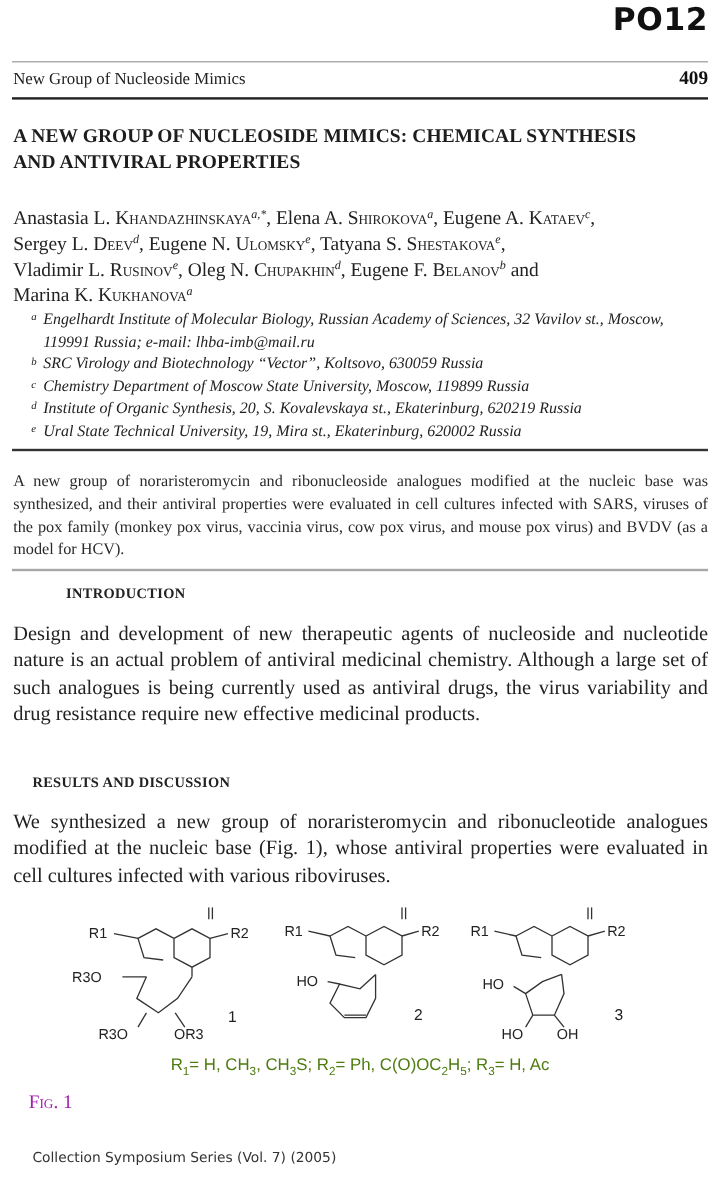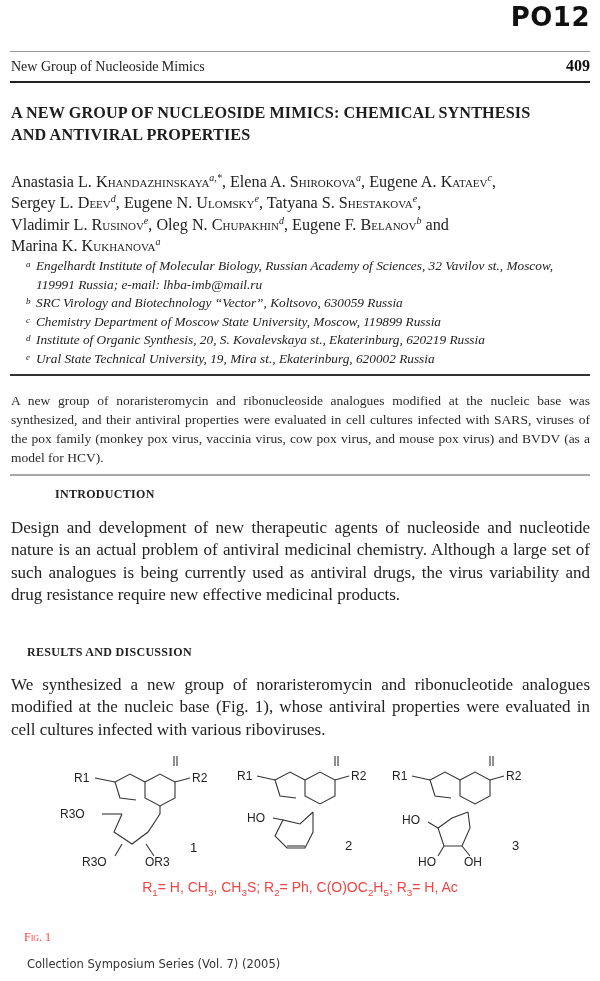--- a/index.html
+++ b/index.html
@@ -21,23 +21,23 @@
     .rule-aff { left: 10px; right: 10px; top: 374px; height: 0; border-top: 2px solid #333; }
     .abstract { left: 11px; top: 391px; width: 579px; font-size: 13.5px; line-height: 19px; text-align: justify; color: #2a2a2a; }
     .rule-abs { left: 10px; right: 10px; top: 474px; height: 0; border-top: 2px solid #a8a8a8; }
     .sec { left: 27px; font-size: 12px; font-weight: bold; letter-spacing: 0.3px; color: #222; }
     .sec-intro { top: 487px; margin-left: 28px; }
     .sec-res { top: 645px; }
     .body-text { left: 11px; width: 579px; font-size: 17px; line-height: 22.3px; text-align: justify; color: #222; }
     .intro-text { top: 517px; }
     .res-text { top: 674px; }
     .figure { left: 60px; top: 756px; width: 490px; height: 112px; }
-    .formula { left: 0; width: 600px; top: 879px; text-align: center; font-family: "Liberation Sans", sans-serif; font-size: 14px; color: #ef4444; }
+    .formula { left: 0; width: 600px; top: 879px; text-align: center; font-family: "Liberation Sans", sans-serif; font-size: 14px; color: #4d7c0f; }
     .formula sub { font-size: 0.7em; }
-    .fig-label { left: 24px; top: 930px; font-size: 12px; font-variant: small-caps; color: #ef4444; }
+    .fig-label { left: 24px; top: 910px; font-size: 16px; font-variant: small-caps; color: #a21caf; }
     .footer { left: 27px; top: 957px; font-family: "DejaVu Sans", sans-serif; font-size: 11.5px; color: #333; }
     svg text { font-family: "Liberation Sans", sans-serif; fill: #222; }
   </style>
 </head>
 <body>
 
 <div class="abs code">PO12</div>
 <div class="abs rule-top"></div>
 <div class="abs running-title">New Group of Nucleoside Mimics</div>
 <div class="abs page-num">409</div>

